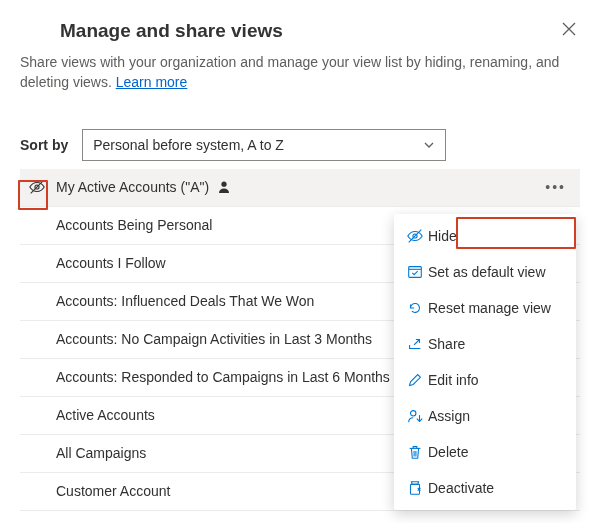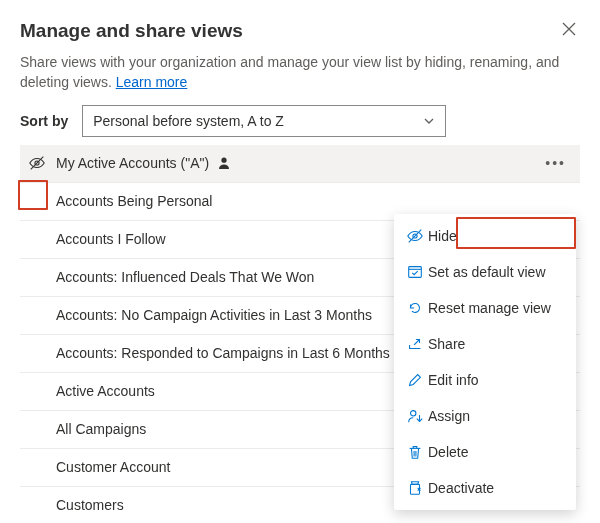--- a/index.html
+++ b/index.html
@@ -11,39 +11,40 @@
     width: 600px;
     height: 523px;
     overflow: hidden;
     padding: 20px 20px 0 20px;
     position: relative;
   }
   .header-row {
     display: flex;
     justify-content: space-between;
     align-items: flex-start;
+    margin-left: 40px;
   }
   h1.title {
     font-size: 19px;
     font-weight: 600;
     color: #333;
     margin-bottom: 10px;
   }
   .close-btn {
     font-size: 16px;
     color: #605e5c;
     cursor: pointer;
     padding: 2px 4px;
     line-height: 1;
   }
   p.subtitle {
     font-size: 14px;
     color: #605e5c;
     line-height: 1.45;
-    margin-bottom: 12px;
+    margin-bottom: 36px;
   }
   a.learnmore {
     color: #0066cc;
     text-decoration: underline;
   }
   .sort-row {
     display: flex;
     align-items: center;
     gap: 14px;
     margin-bottom: 8px;

